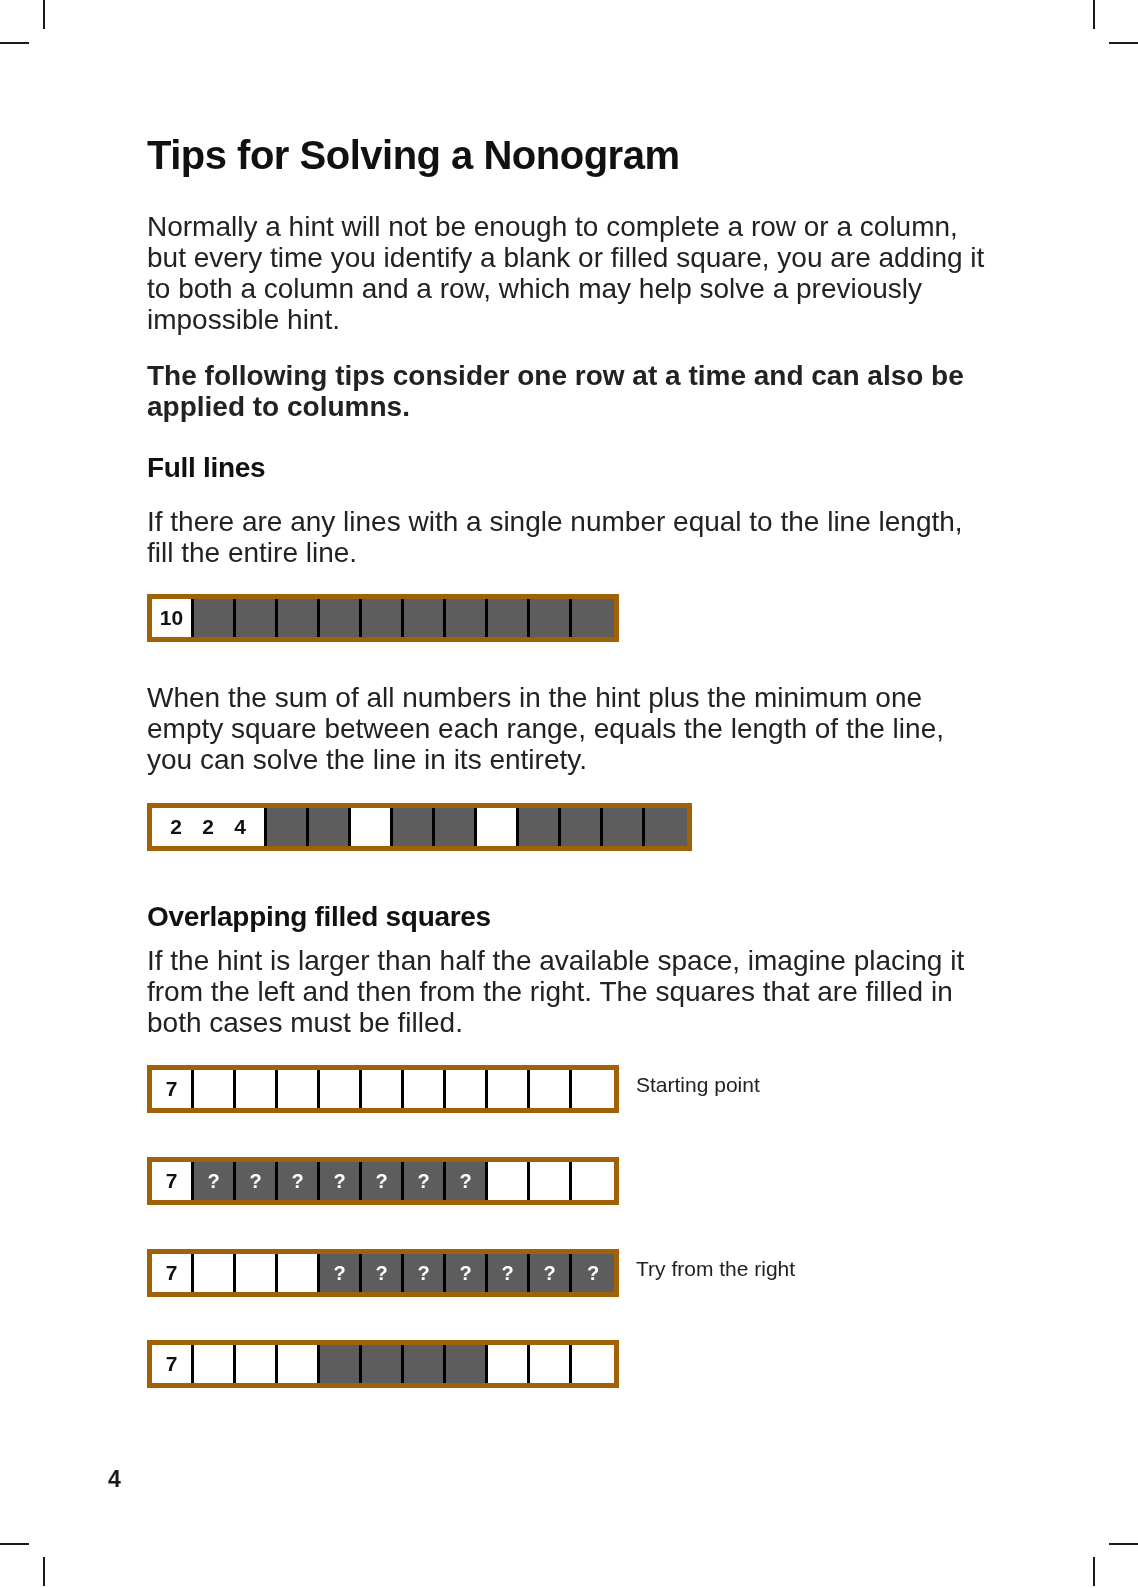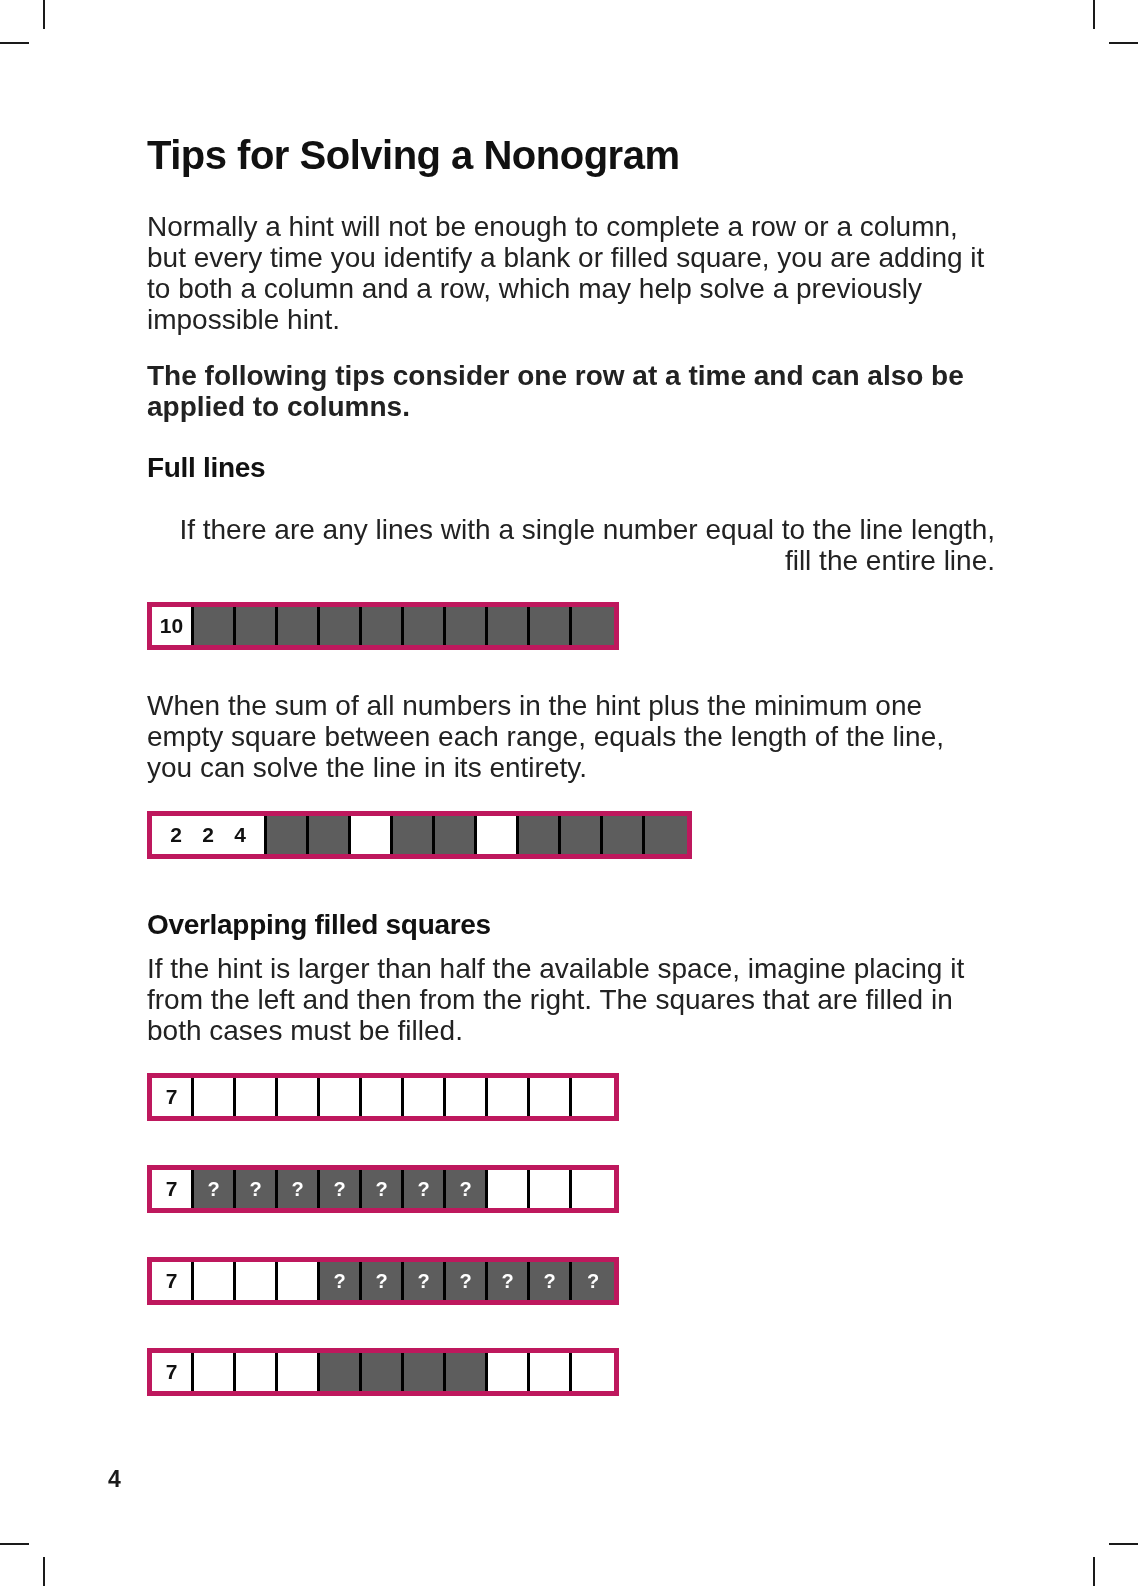--- a/index.html
+++ b/index.html
@@ -32,21 +32,21 @@
   }
   h2.section {
     font-size: 28px; font-weight: 700; color: #111;
     letter-spacing: -0.3px;
   }
 
   
   .diagram-row { display: flex; align-items: flex-start; }
   .nonogram {
     display: flex;
-    border: 5px solid #be185d;
+    border: 5px solid #a16207;
     background: #000;
   }
   .cell {
     width: 42px; height: 38px;
     background: #ffffff;
     border-right: 3px solid #000;
     display: flex; align-items: center; justify-content: center;
     font-weight: 700; font-size: 21px; color: #111;
     flex: none;
   }
@@ -68,21 +68,21 @@
   }
   .page-number {
     position: absolute; left: 108px; top: 1466px;
     font-size: 23px; font-weight: 700; color: #1a1a1a;
   }
 
   
   .mt-intro1 { margin-top: 32px; }
   .mt-intro2 { margin-top: 25px; font-weight: bold; }
   .mt-h2-full { margin-top: 30px; }
-  .mt-full-p1 { margin-top: 30px; text-align: right; }
+  .mt-full-p1 { margin-top: 22px; }
   .mt-diag1 { margin-top: 26px; }
   .mt-full-p2 { margin-top: 40px; }
   .mt-diag2 { margin-top: 28px; }
   .mt-h2-ov { margin-top: 50px; }
   .mt-ov-p1 { margin-top: 12px; }
   .mt-row1 { margin-top: 27px; }
   .mt-row2 { margin-top: 44px; }
   .mt-row3 { margin-top: 44px; }
   .mt-row4 { margin-top: 43px; }
 </style>
@@ -162,20 +162,21 @@
         <div class="cell empty"></div>
         <div class="cell empty"></div>
         <div class="cell empty"></div>
         <div class="cell empty"></div>
         <div class="cell empty"></div>
         <div class="cell empty"></div>
         <div class="cell empty"></div>
         <div class="cell empty"></div>
         <div class="cell empty"></div>
       </div>
+    <div class="caption">Starting point</div>
   </div>
 
   <div class="diagram-row mt-row2">
     <div class="nonogram">
         <div class="cell hint">
           <span>7</span>
         </div>
         <div class="cell question">?</div>
         <div class="cell question">?</div>
         <div class="cell question">?</div>
@@ -198,20 +199,21 @@
         <div class="cell empty"></div>
         <div class="cell empty"></div>
         <div class="cell question">?</div>
         <div class="cell question">?</div>
         <div class="cell question">?</div>
         <div class="cell question">?</div>
         <div class="cell question">?</div>
         <div class="cell question">?</div>
         <div class="cell question">?</div>
       </div>
+    <div class="caption">Try from the right</div>
   </div>
 
   <div class="diagram-row mt-row4">
     <div class="nonogram">
         <div class="cell hint">
           <span>7</span>
         </div>
         <div class="cell empty"></div>
         <div class="cell empty"></div>
         <div class="cell empty"></div>

